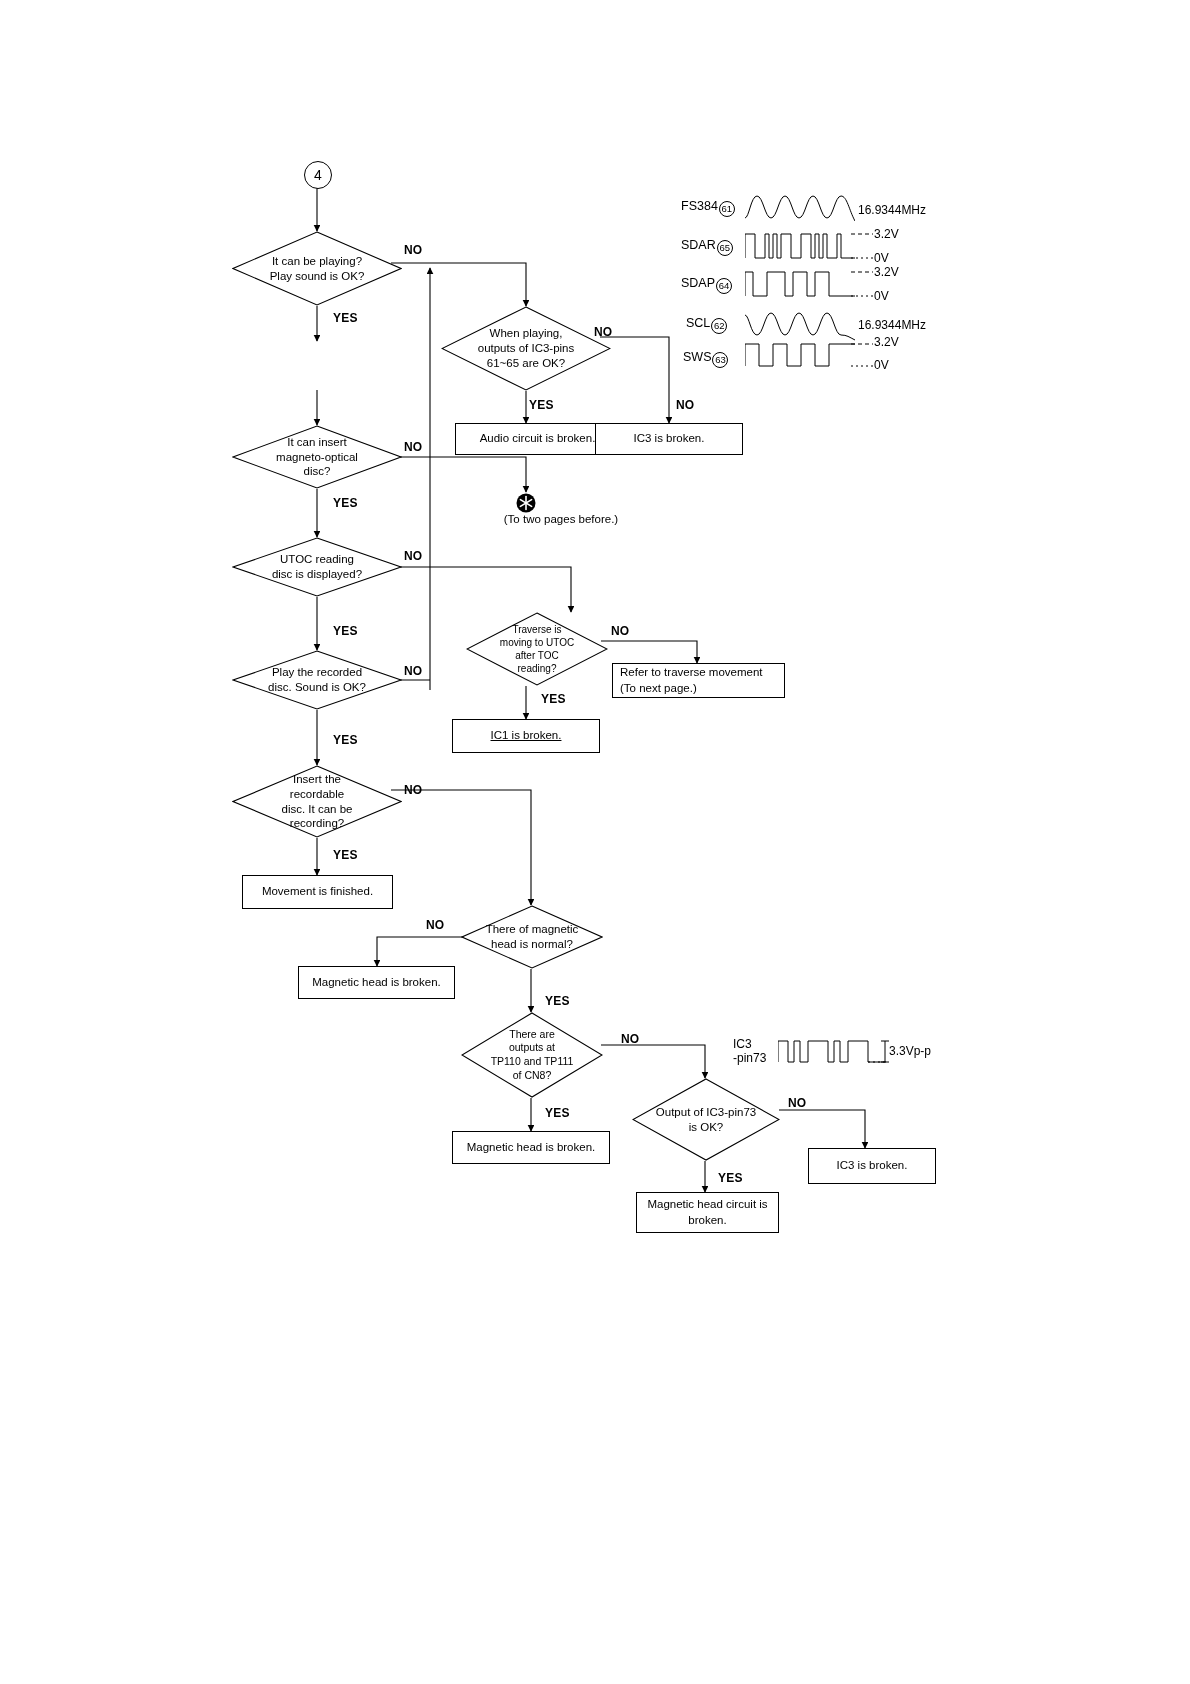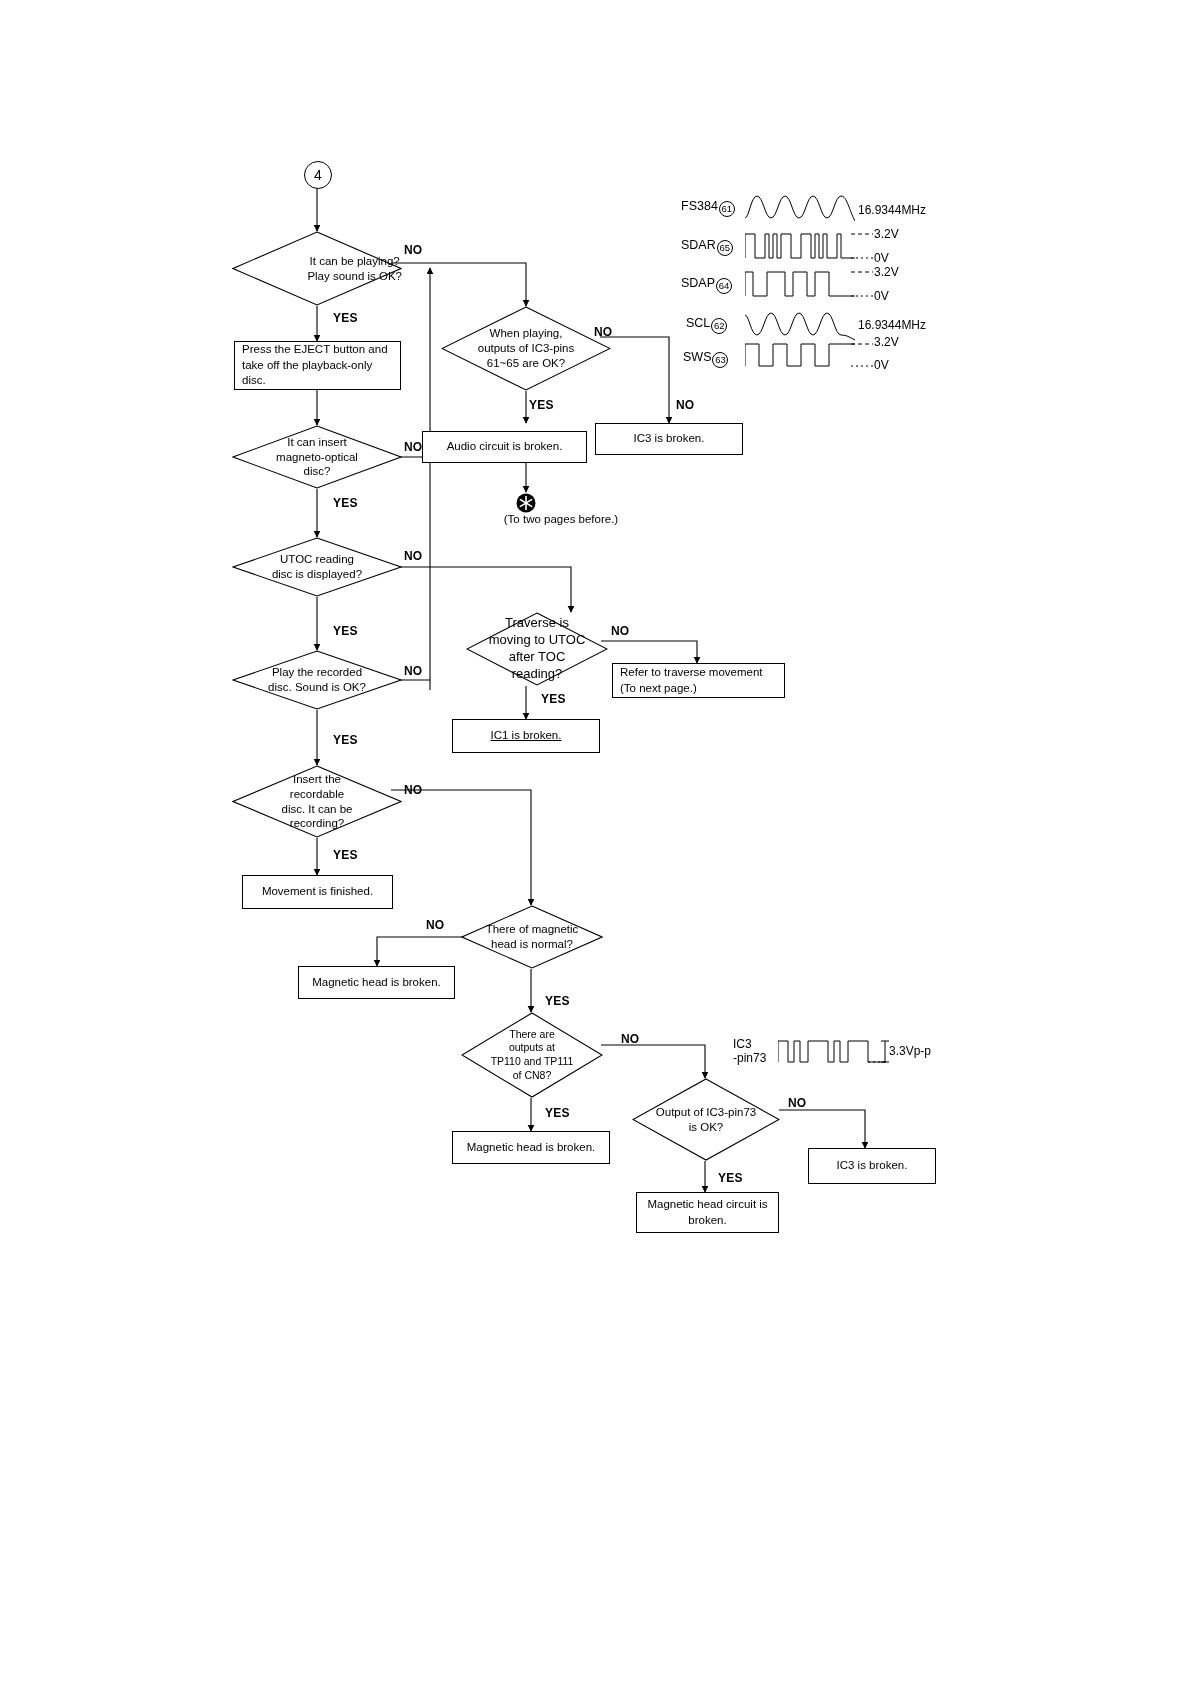--- a/index.html
+++ b/index.html
@@ -111,31 +111,28 @@
       <path d="M601,1045 L705,1045 L705,1078" marker-end="url(#ah)"></path>
 
       <line x1="705" y1="1161" x2="705" y2="1192" marker-end="url(#ah)"></line>
 
       <path d="M779,1110 L865,1110 L865,1148" marker-end="url(#ah)"></path>
     </g>
   </svg>
 
   <div class="pagecon" style="left:304px;top:161px;">4</div>
 
-  <div class="node diamond" style="left:232px;top:231px;width:170px;height:75px;justify-content:flex-end;">
+  <div class="node diamond" style="left:232px;top:231px;width:170px;height:75px;">
     <svg viewBox="0 0 170 75" preserveAspectRatio="none">
       <polygon points="85,1 169,37.5 85,74 1,37.5" fill="#fff" stroke="#000" stroke-width="1.1"></polygon>
     </svg>
     <div class="dtext">It can be playing?
 Play sound is OK?</div>
   </div>
 
-  <div class="node box left" style="left:234px;top:341px;width:167px;height:49px;">
-    <span>Press the EJECT button and take off the playback-only disc.</span>
-  </div>
 
   <div class="node diamond" style="left:232px;top:425px;width:170px;height:64px;">
     <svg viewBox="0 0 170 64" preserveAspectRatio="none">
       <polygon points="85,1 169,32 85,63 1,32" fill="#fff" stroke="#000" stroke-width="1.1"></polygon>
     </svg>
     <div class="dtext">It can insert
 magneto-optical
 disc?</div>
   </div>
 
@@ -171,21 +168,21 @@
 
   <div class="node diamond" style="left:441px;top:306px;width:170px;height:85px;">
     <svg viewBox="0 0 170 85" preserveAspectRatio="none">
       <polygon points="85,1 169,42.5 85,84 1,42.5" fill="#fff" stroke="#000" stroke-width="1.1"></polygon>
     </svg>
     <div class="dtext">When playing,
 outputs of IC3-pins
 61~65 are OK?</div>
   </div>
 
-  <div class="node box center" style="left:422px;top:423px;width:165px;height:32px;margin-top:8px;">
+  <div class="node box center" style="left:455px;top:423px;width:165px;height:32px;">
     <span>Audio circuit is broken.</span>
   </div>
 
   <div class="node box center" style="left:595px;top:423px;width:148px;height:32px;">
     <span>IC3 is broken.</span>
   </div>
 
   <div class="node" style="left:515px;top:492px;width:22px;height:22px;display:flex;align-items:center;justify-content:center;">
     <svg width="22" height="22" viewBox="0 0 22 22">
       <circle cx="11" cy="11" r="9.5" fill="#000"></circle>
@@ -195,21 +192,21 @@
         <line x1="5.4" y1="14.4" x2="16.6" y2="7.6"></line>
       </g>
     </svg>
   </div>
   <div class="cap" style="left:466px;top:512px;width:190px;text-align:center;">(To two pages before.)</div>
 
   <div class="node diamond" style="left:466px;top:612px;width:142px;height:74px;">
     <svg viewBox="0 0 142 74" preserveAspectRatio="none">
       <polygon points="71,1 141,37 71,73 1,37" fill="#fff" stroke="#000" stroke-width="1.1"></polygon>
     </svg>
-    <div class="dtext" style="font-size:13px;">Traverse is
+    <div class="dtext" style="font-size:10px;">Traverse is
 moving to UTOC
 after TOC
 reading?</div>
   </div>
 
   <div class="node box left" style="left:612px;top:663px;width:173px;height:35px;">
     <span>Refer to traverse movement
 (To next page.)</span>
   </div>
 

